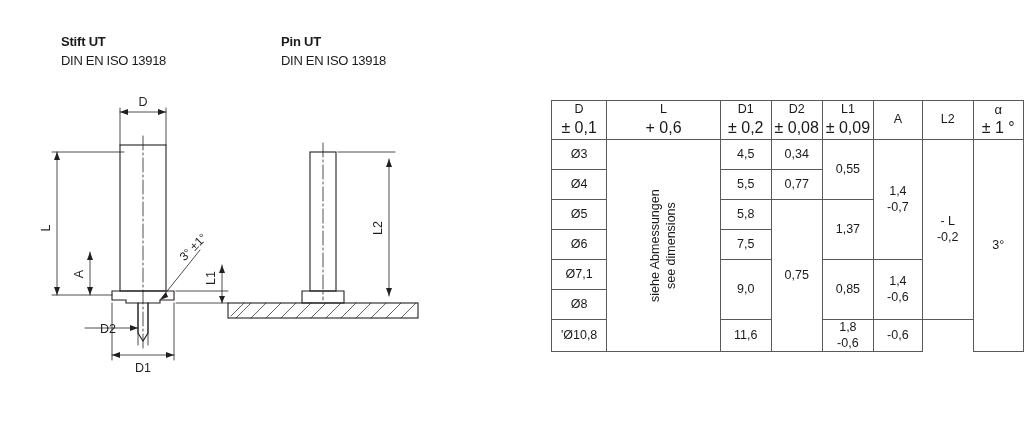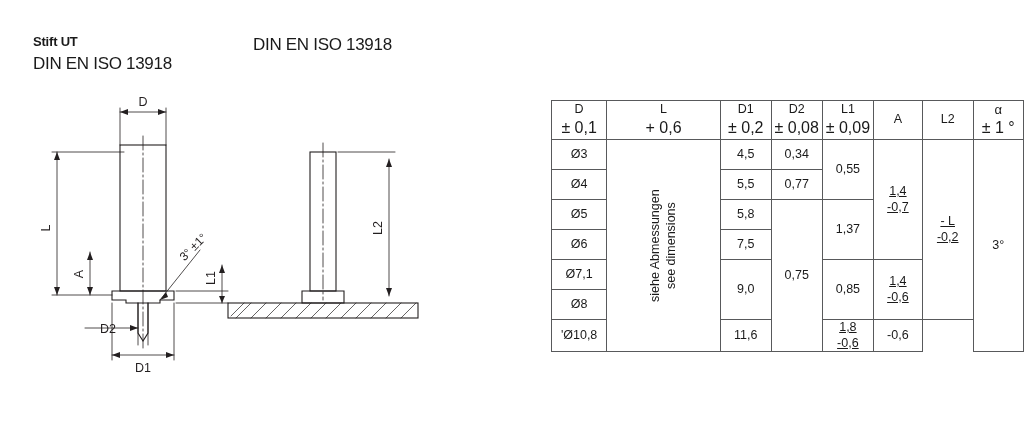--- a/index.html
+++ b/index.html
@@ -10,29 +10,29 @@
   body {
     width: 1024px;
     height: 438px;
     position: relative;
     font-family: "Liberation Sans", sans-serif;
     color: #1a1a1a;
     overflow: hidden;
   }
 
   
-  .title-block { position: absolute; line-height: 1.45; }
+  .title-block { position: absolute; line-height: 1.45; margin-left: 28px; }
   .title-main {
     font-size: 13px;
     font-weight: bold;
     letter-spacing: -0.2px;
     white-space: nowrap;
   }
   .title-sub {
-    font-size: 17px;
+    font-size: 13px;
     font-weight: normal;
     letter-spacing: -0.3px;
     white-space: nowrap;
   }
 
   
   svg.drawing { position: absolute; left: 0; top: 0; }
 
   
   .spec-table {
@@ -53,21 +53,21 @@
     color: #1a1a1a;
   }
   .spec-table th {
     height: 38px;
     font-weight: normal;
   }
   .spec-table td {
     height: 29px;
   }
   .hdr-sub { font-size: 16px; display: block; }
-  .two-line { line-height: 1.2; text-decoration: underline; }
+  .two-line { line-height: 1.2; }
   .vert-cell {
     position: relative;
     width: 44px;
   }
   .vert-inner {
     transform: rotate(-90deg);
     white-space: nowrap;
     font-size: 12.5px;
     line-height: 1.25;
     display: inline-block;
@@ -75,20 +75,21 @@
   .alpha { font-size: 13px; }
 </style>
 </head>
 <body>
 
 <div class="title-block" style="left:33px; top:33px;">
   <div class="title-main">Stift UT</div>
   <div class="title-sub">DIN EN ISO 13918</div>
 </div>
 <div class="title-block" style="left:253px; top:33px;">
+  <div class="title-main">Pin UT</div>
   <div class="title-sub">DIN EN ISO 13918</div>
 </div>
 
 <svg class="drawing" width="540" height="438" viewBox="0 0 540 438">
   <g stroke="#231f20" fill="none" stroke-width="1.1" stroke-linecap="round">
 
     <rect x="120" y="145" width="46" height="146"></rect>
 
     <path d="M112 291 L174 291 L174 300 L160 300 L160 303 L126 303 L126 300 L112 300 Z"></path>
 

